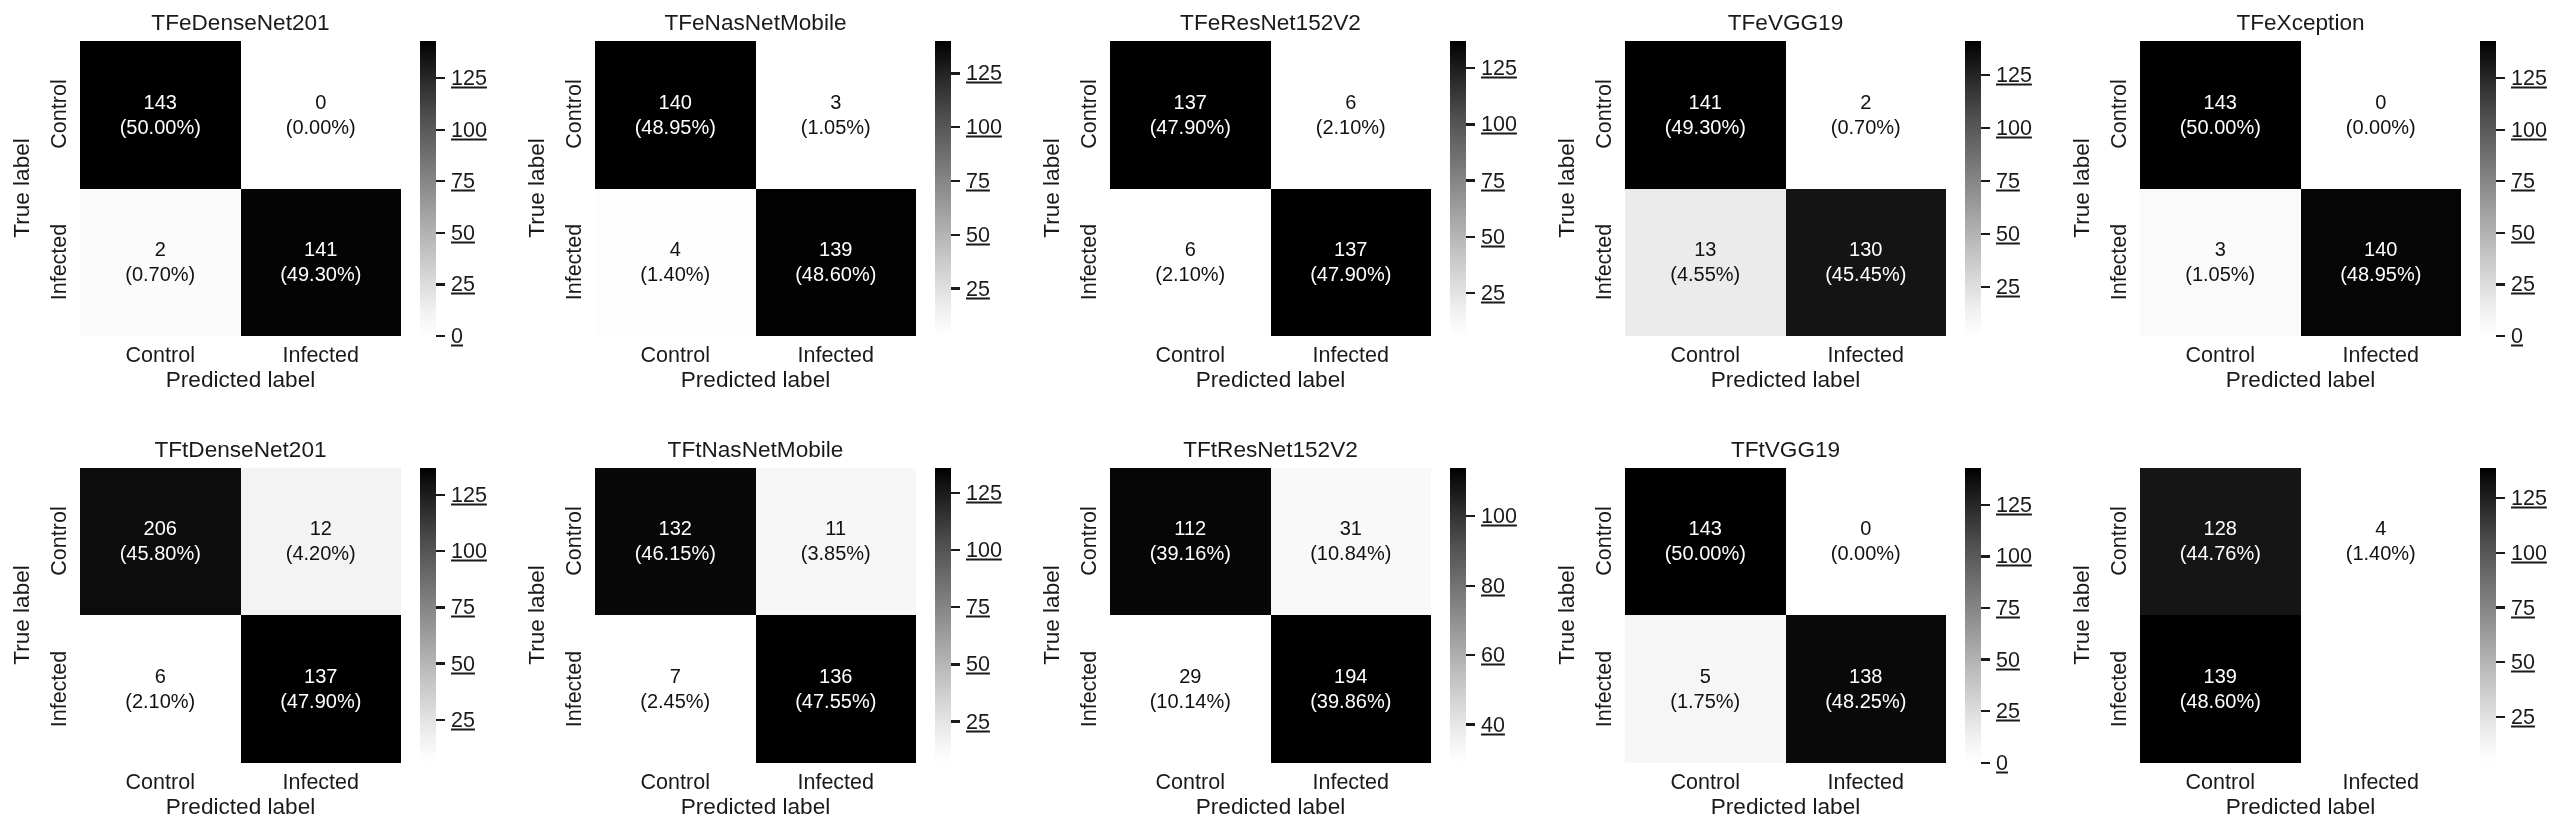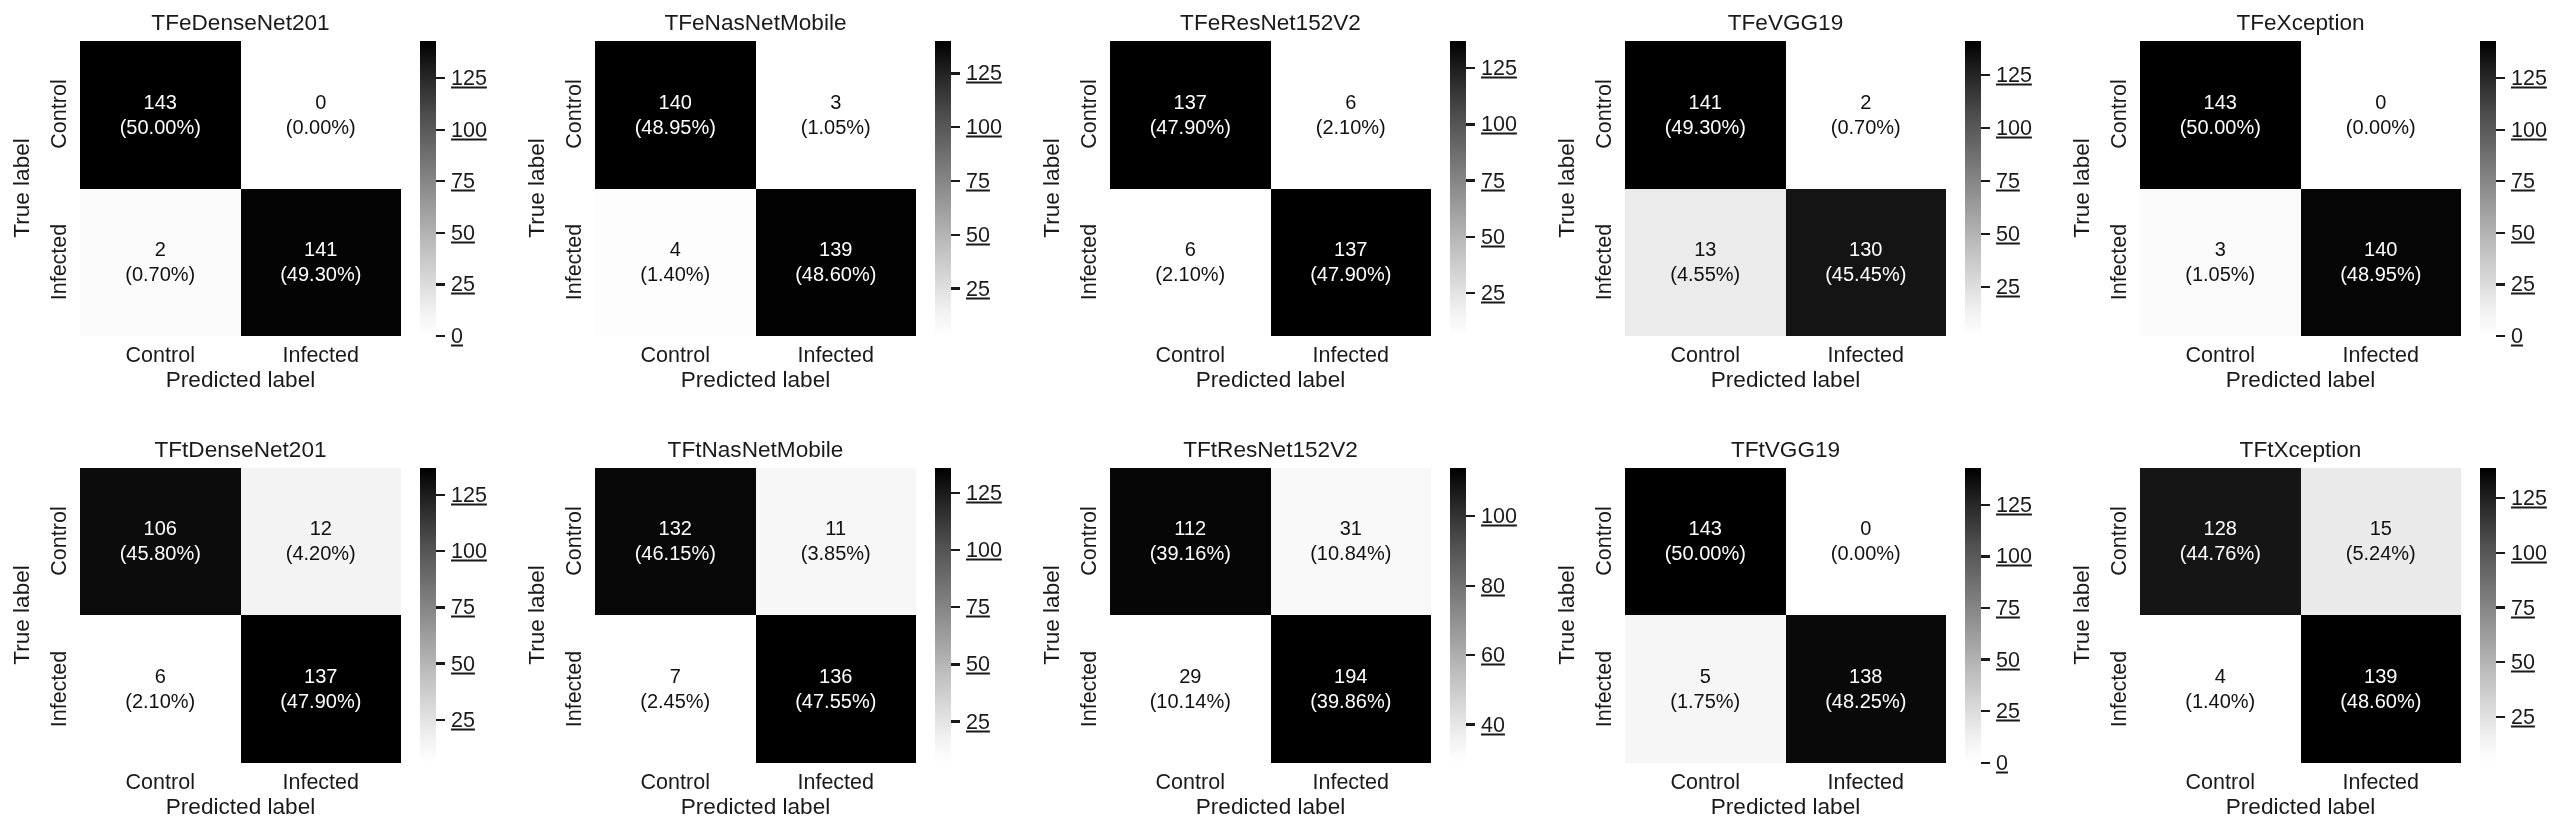--- a/index.html
+++ b/index.html
@@ -331,21 +331,21 @@
   </div>
 
   <div class="panel row2">
     <div class="inner">
       <div class="panel-title">TFtDenseNet201</div>
       <div class="ylabel">True label</div>
       <div class="ytick r0">Control</div>
       <div class="ytick r1">Infected</div>
       <div class="heatmap">
             <div class="cell light-text" style="background: rgb(12, 12, 12);">
-              <div class="count">106</div>
+              <div class="count">206</div>
               <div class="pct">(45.80%)</div>
             </div>
             <div class="cell dark-text" style="background: rgb(243, 243, 243);">
               <div class="count">12</div>
               <div class="pct">(4.20%)</div>
             </div>
             <div class="cell dark-text" style="background: rgb(255, 255, 255);">
               <div class="count">6</div>
               <div class="pct">(2.10%)</div>
             </div>
@@ -545,33 +545,28 @@
             <div class="cbar-tick" style="bottom: 87.4126%;">
               <div class="mark"></div>
               <div class="lbl">125</div>
             </div>
           </div>
     </div>
   </div>
 
   <div class="panel row2">
     <div class="inner">
-      <div class="panel-title">TFtXception</div>
       <div class="ylabel">True label</div>
       <div class="ytick r0">Control</div>
       <div class="ytick r1">Infected</div>
       <div class="heatmap">
             <div class="cell light-text" style="background: rgb(21, 21, 21);">
               <div class="count">128</div>
               <div class="pct">(44.76%)</div>
             </div>
-            <div class="cell dark-text" style="background: rgb(234, 234, 234);">
-              <div class="count">15</div>
-              <div class="pct">(5.24%)</div>
-            </div>
             <div class="cell dark-text" style="background: rgb(255, 255, 255);">
               <div class="count">4</div>
               <div class="pct">(1.40%)</div>
             </div>
             <div class="cell light-text" style="background: rgb(0, 0, 0);">
               <div class="count">139</div>
               <div class="pct">(48.60%)</div>
             </div>
           </div>
       <div class="xticks">

